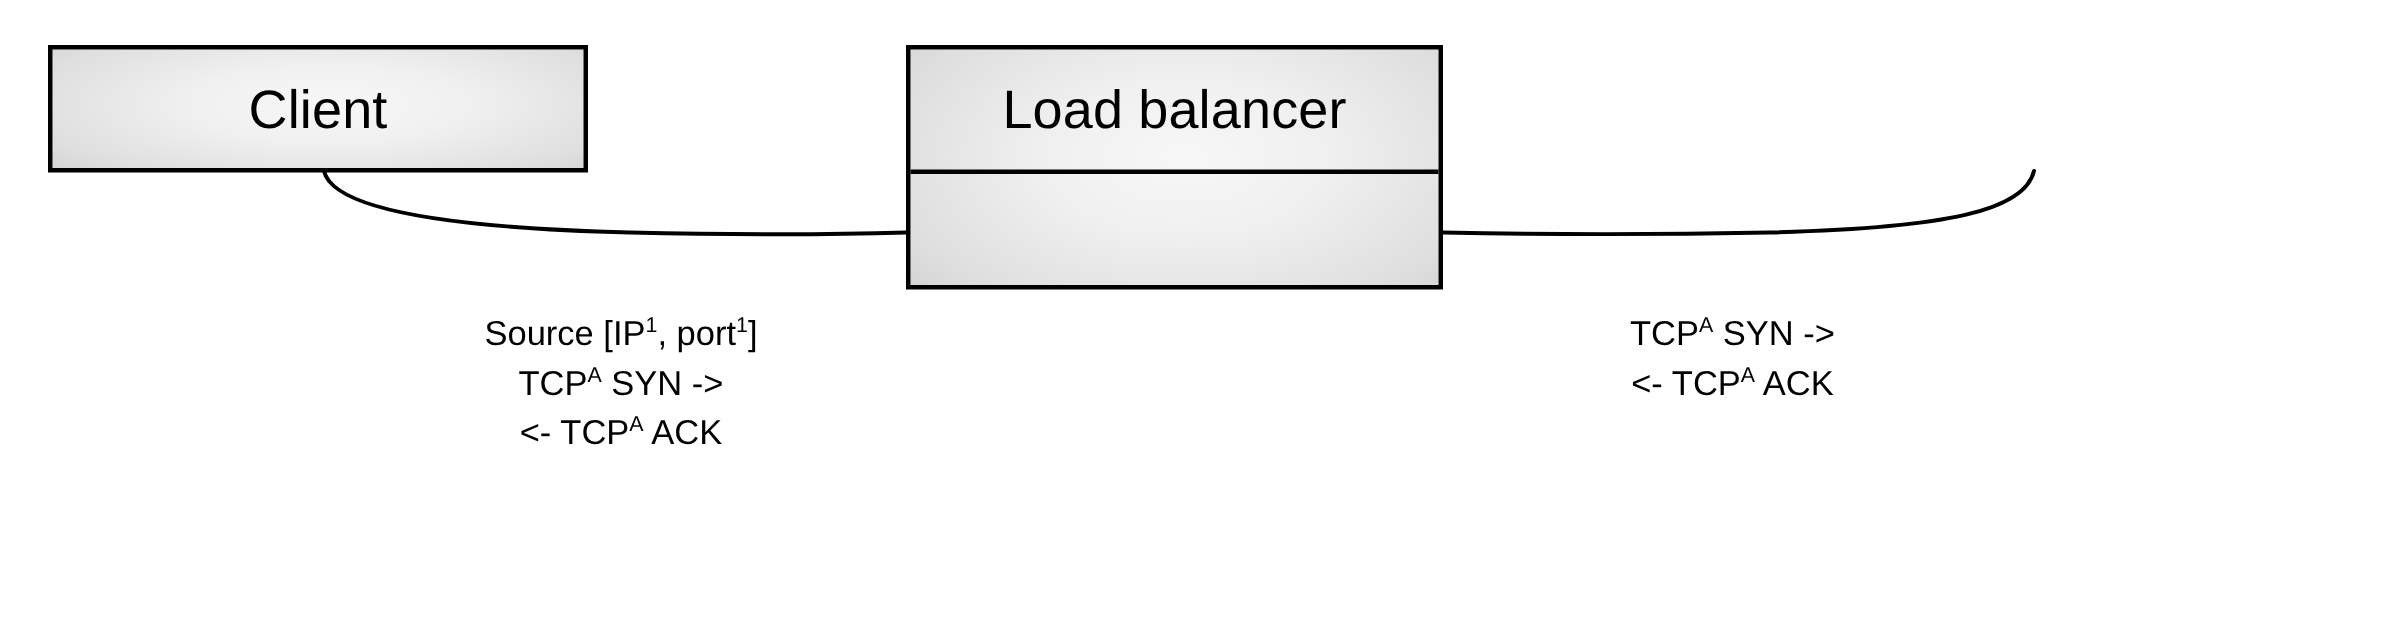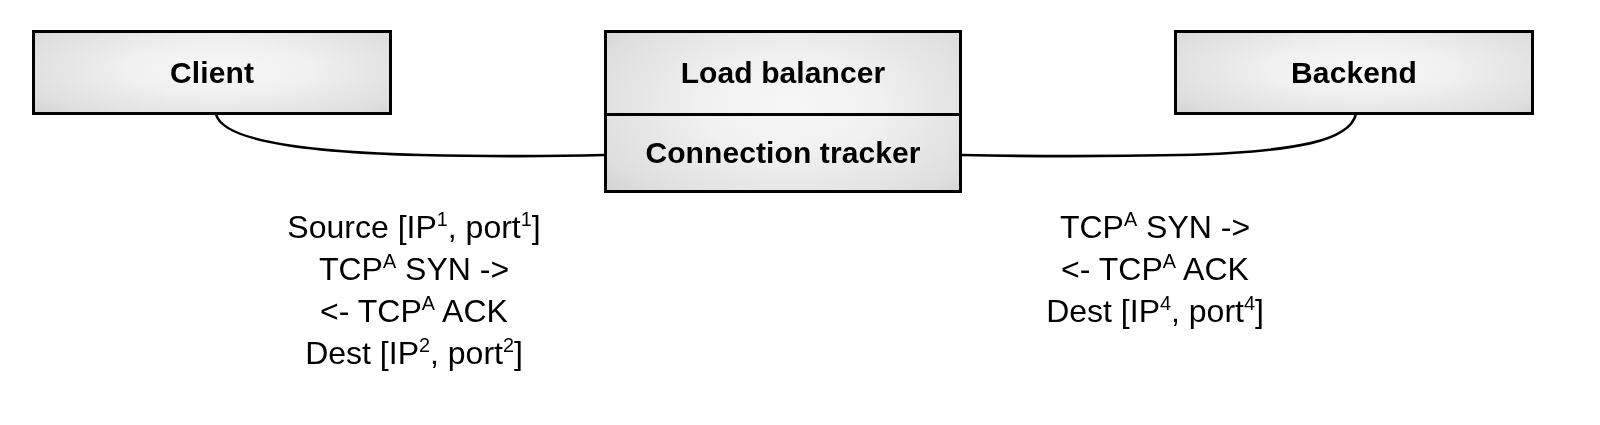--- a/index.html
+++ b/index.html
@@ -55,22 +55,22 @@
     align-items: center;
     justify-content: center;
     box-sizing: border-box;
   }
 
   .node-cell.divided-top {
     border-bottom: 3px solid #000000;
   }
 
   .node-label {
-    font-size: 30px;
-    font-weight: 700;
+    font-size: 36px;
+    font-weight: 400;
     color: #000000;
     letter-spacing: 0.1px;
     line-height: 1;
     white-space: nowrap;
   }
 
   
   #node-client {
     left: 32px;
     top: 30px;
@@ -106,21 +106,21 @@
     top: 211px;
     width: 360px;
   }
   #annotation-backend-side {
     left: 975px;
     top: 211px;
     width: 360px;
   }
 
   .annotation-line {
-    font-size: 32px;
+    font-size: 23px;
     color: #000000;
     white-space: nowrap;
     margin: 0;
     padding: 0 0 10px 0;
   }
   .annotation-line.strong {
     font-weight: 400;
   }
   .annotation-line sup {
     font-size: 0.62em;
@@ -141,37 +141,27 @@
   <div class="node" id="node-client">
     <div class="node-cell">
       <span class="node-label">Client</span>
     </div>
   </div>
 
   <div class="node" id="node-loadbalancer">
     <div class="node-cell divided-top">
       <span class="node-label">Load balancer</span>
     </div>
-    <div class="node-cell">
-      <span class="node-label">Connection tracker</span>
-    </div>
   </div>
 
-  <div class="node" id="node-backend">
-    <div class="node-cell">
-      <span class="node-label">Backend</span>
-    </div>
-  </div>
 
   <div class="annotation" id="annotation-client-side">
       <div class="annotation-line">Source [IP<sup>1</sup>, port<sup>1</sup>]</div>
       <div class="annotation-line strong">TCP<sup>A</sup> SYN -&gt;</div>
       <div class="annotation-line strong">&lt;- TCP<sup>A</sup> ACK</div>
-      <div class="annotation-line">Dest [IP<sup>2</sup>, port<sup>2</sup>]</div>
     </div>
 
   <div class="annotation" id="annotation-backend-side">
       <div class="annotation-line strong">TCP<sup>A</sup> SYN -&gt;</div>
       <div class="annotation-line strong">&lt;- TCP<sup>A</sup> ACK</div>
-      <div class="annotation-line">Dest [IP<sup>4</sup>, port<sup>4</sup>]</div>
     </div>
 
 </div>
 
 </body></html>

